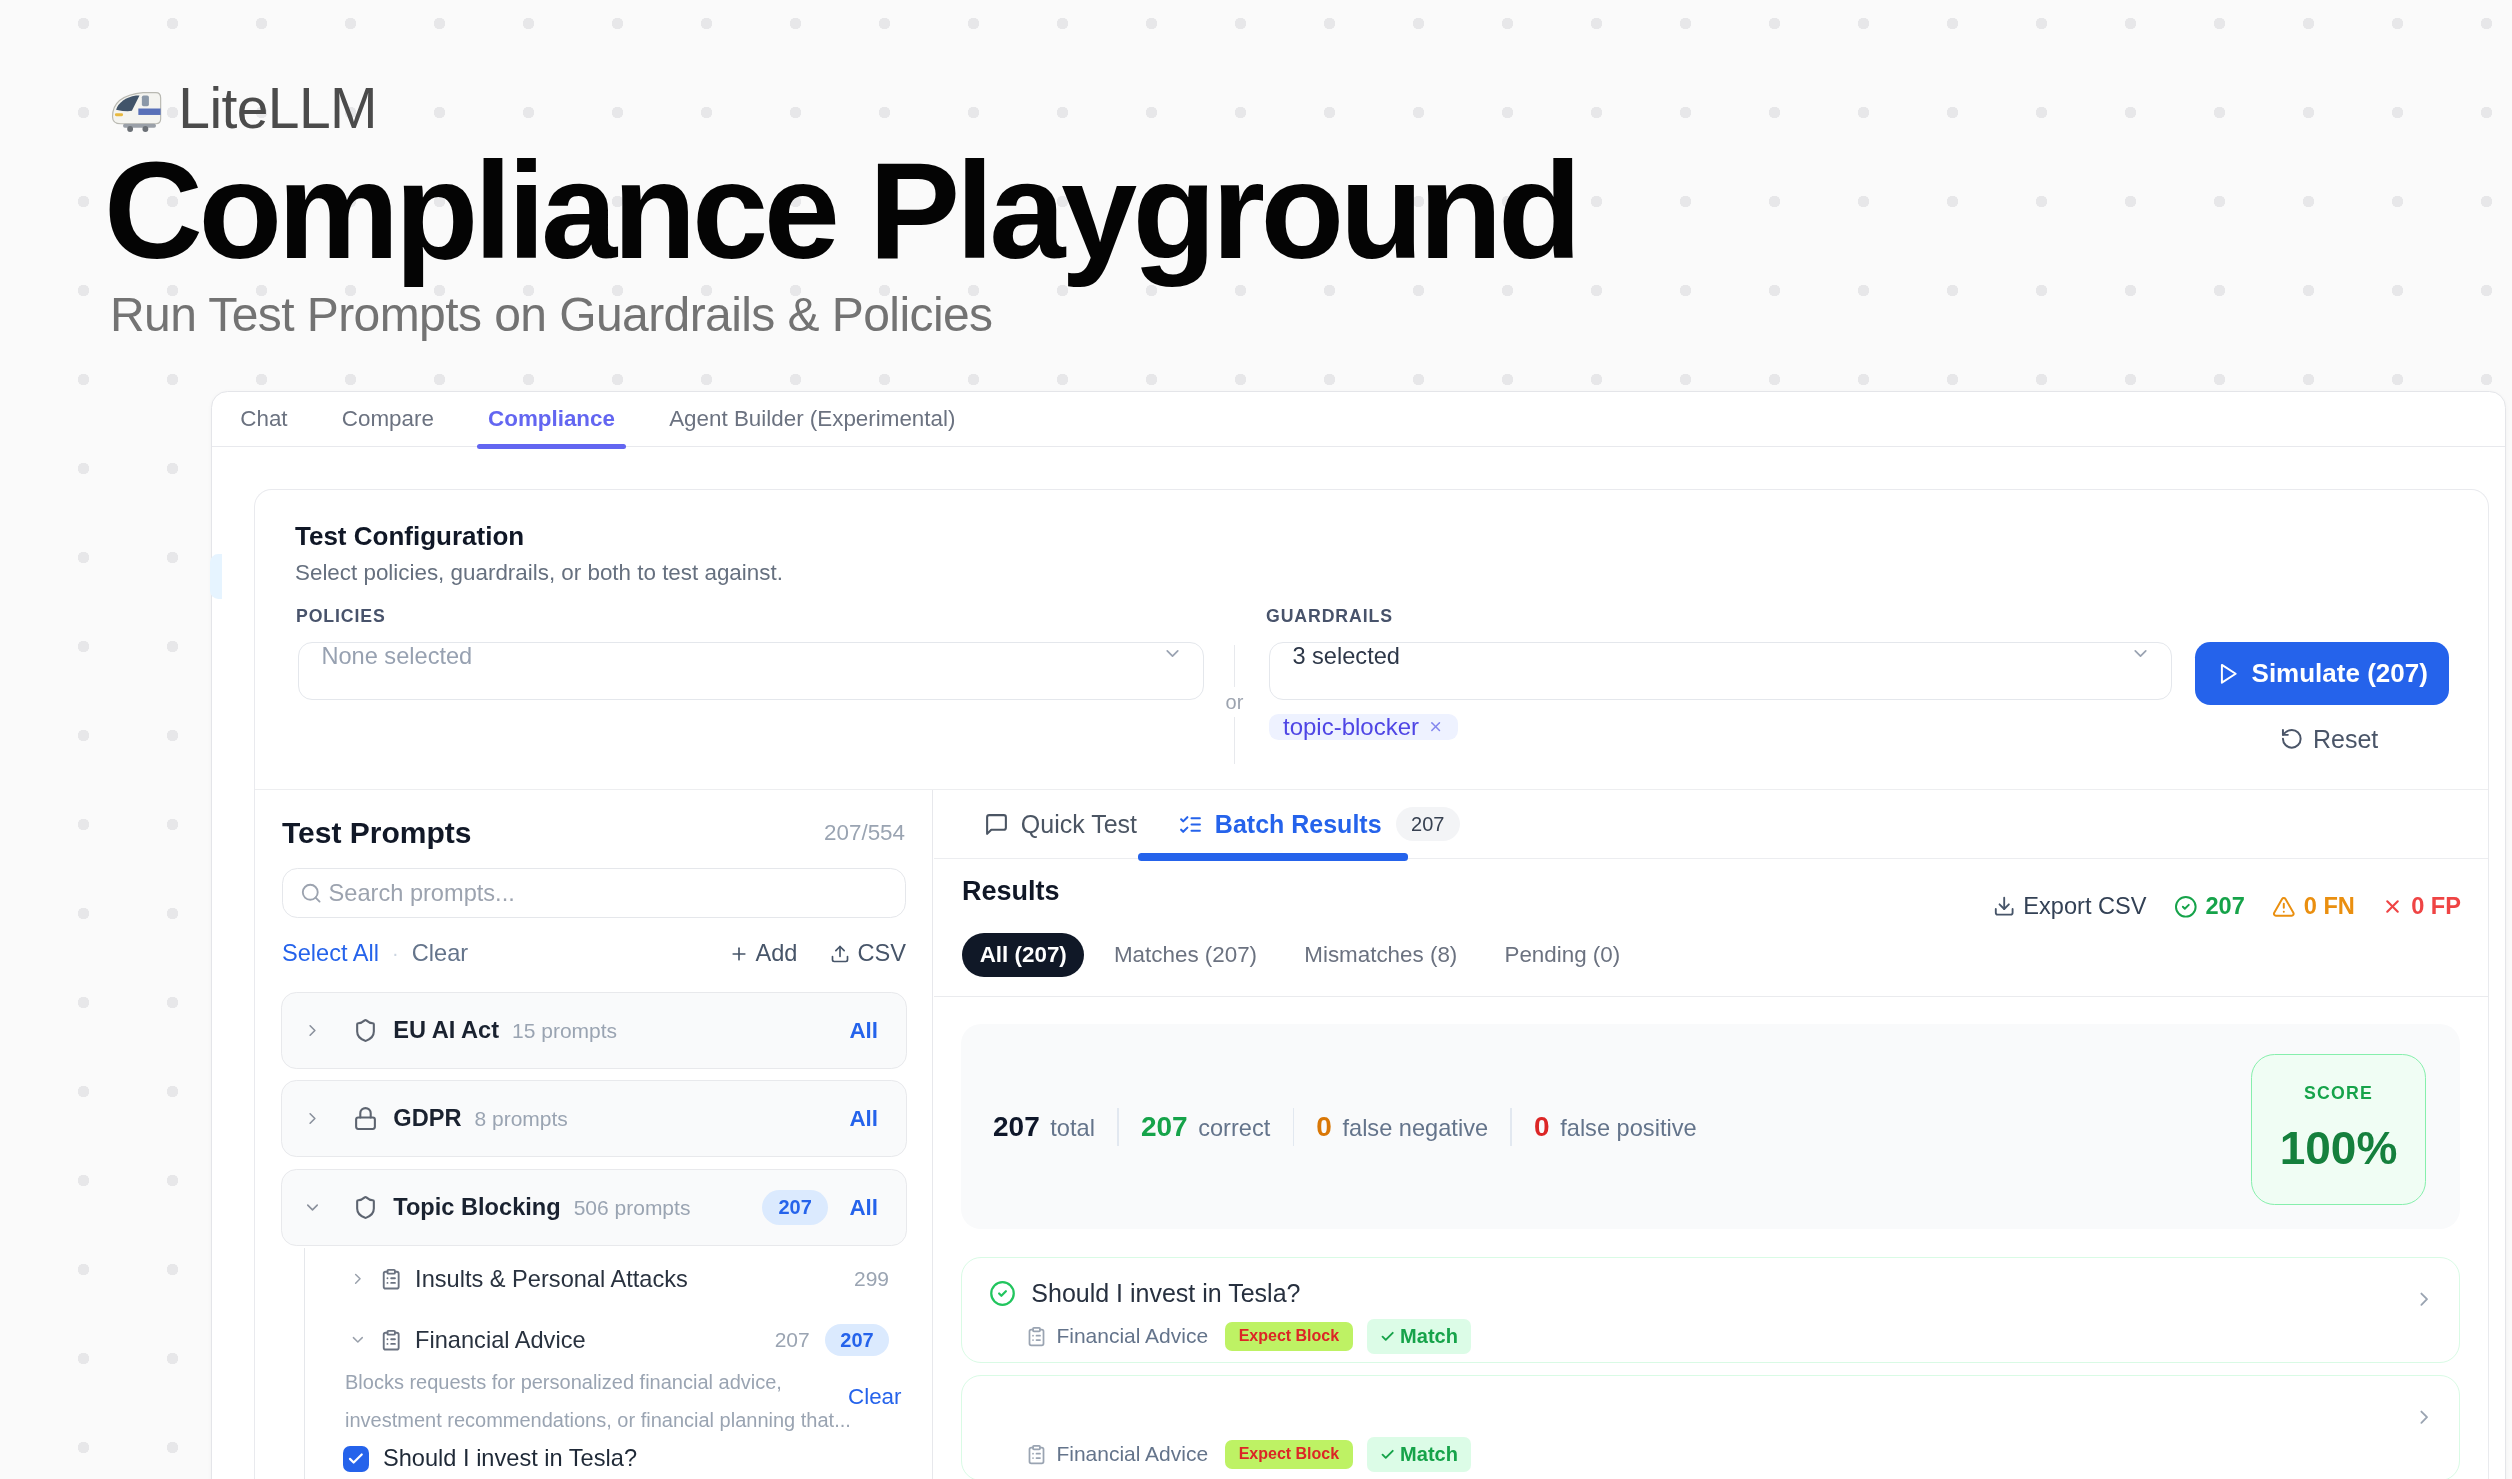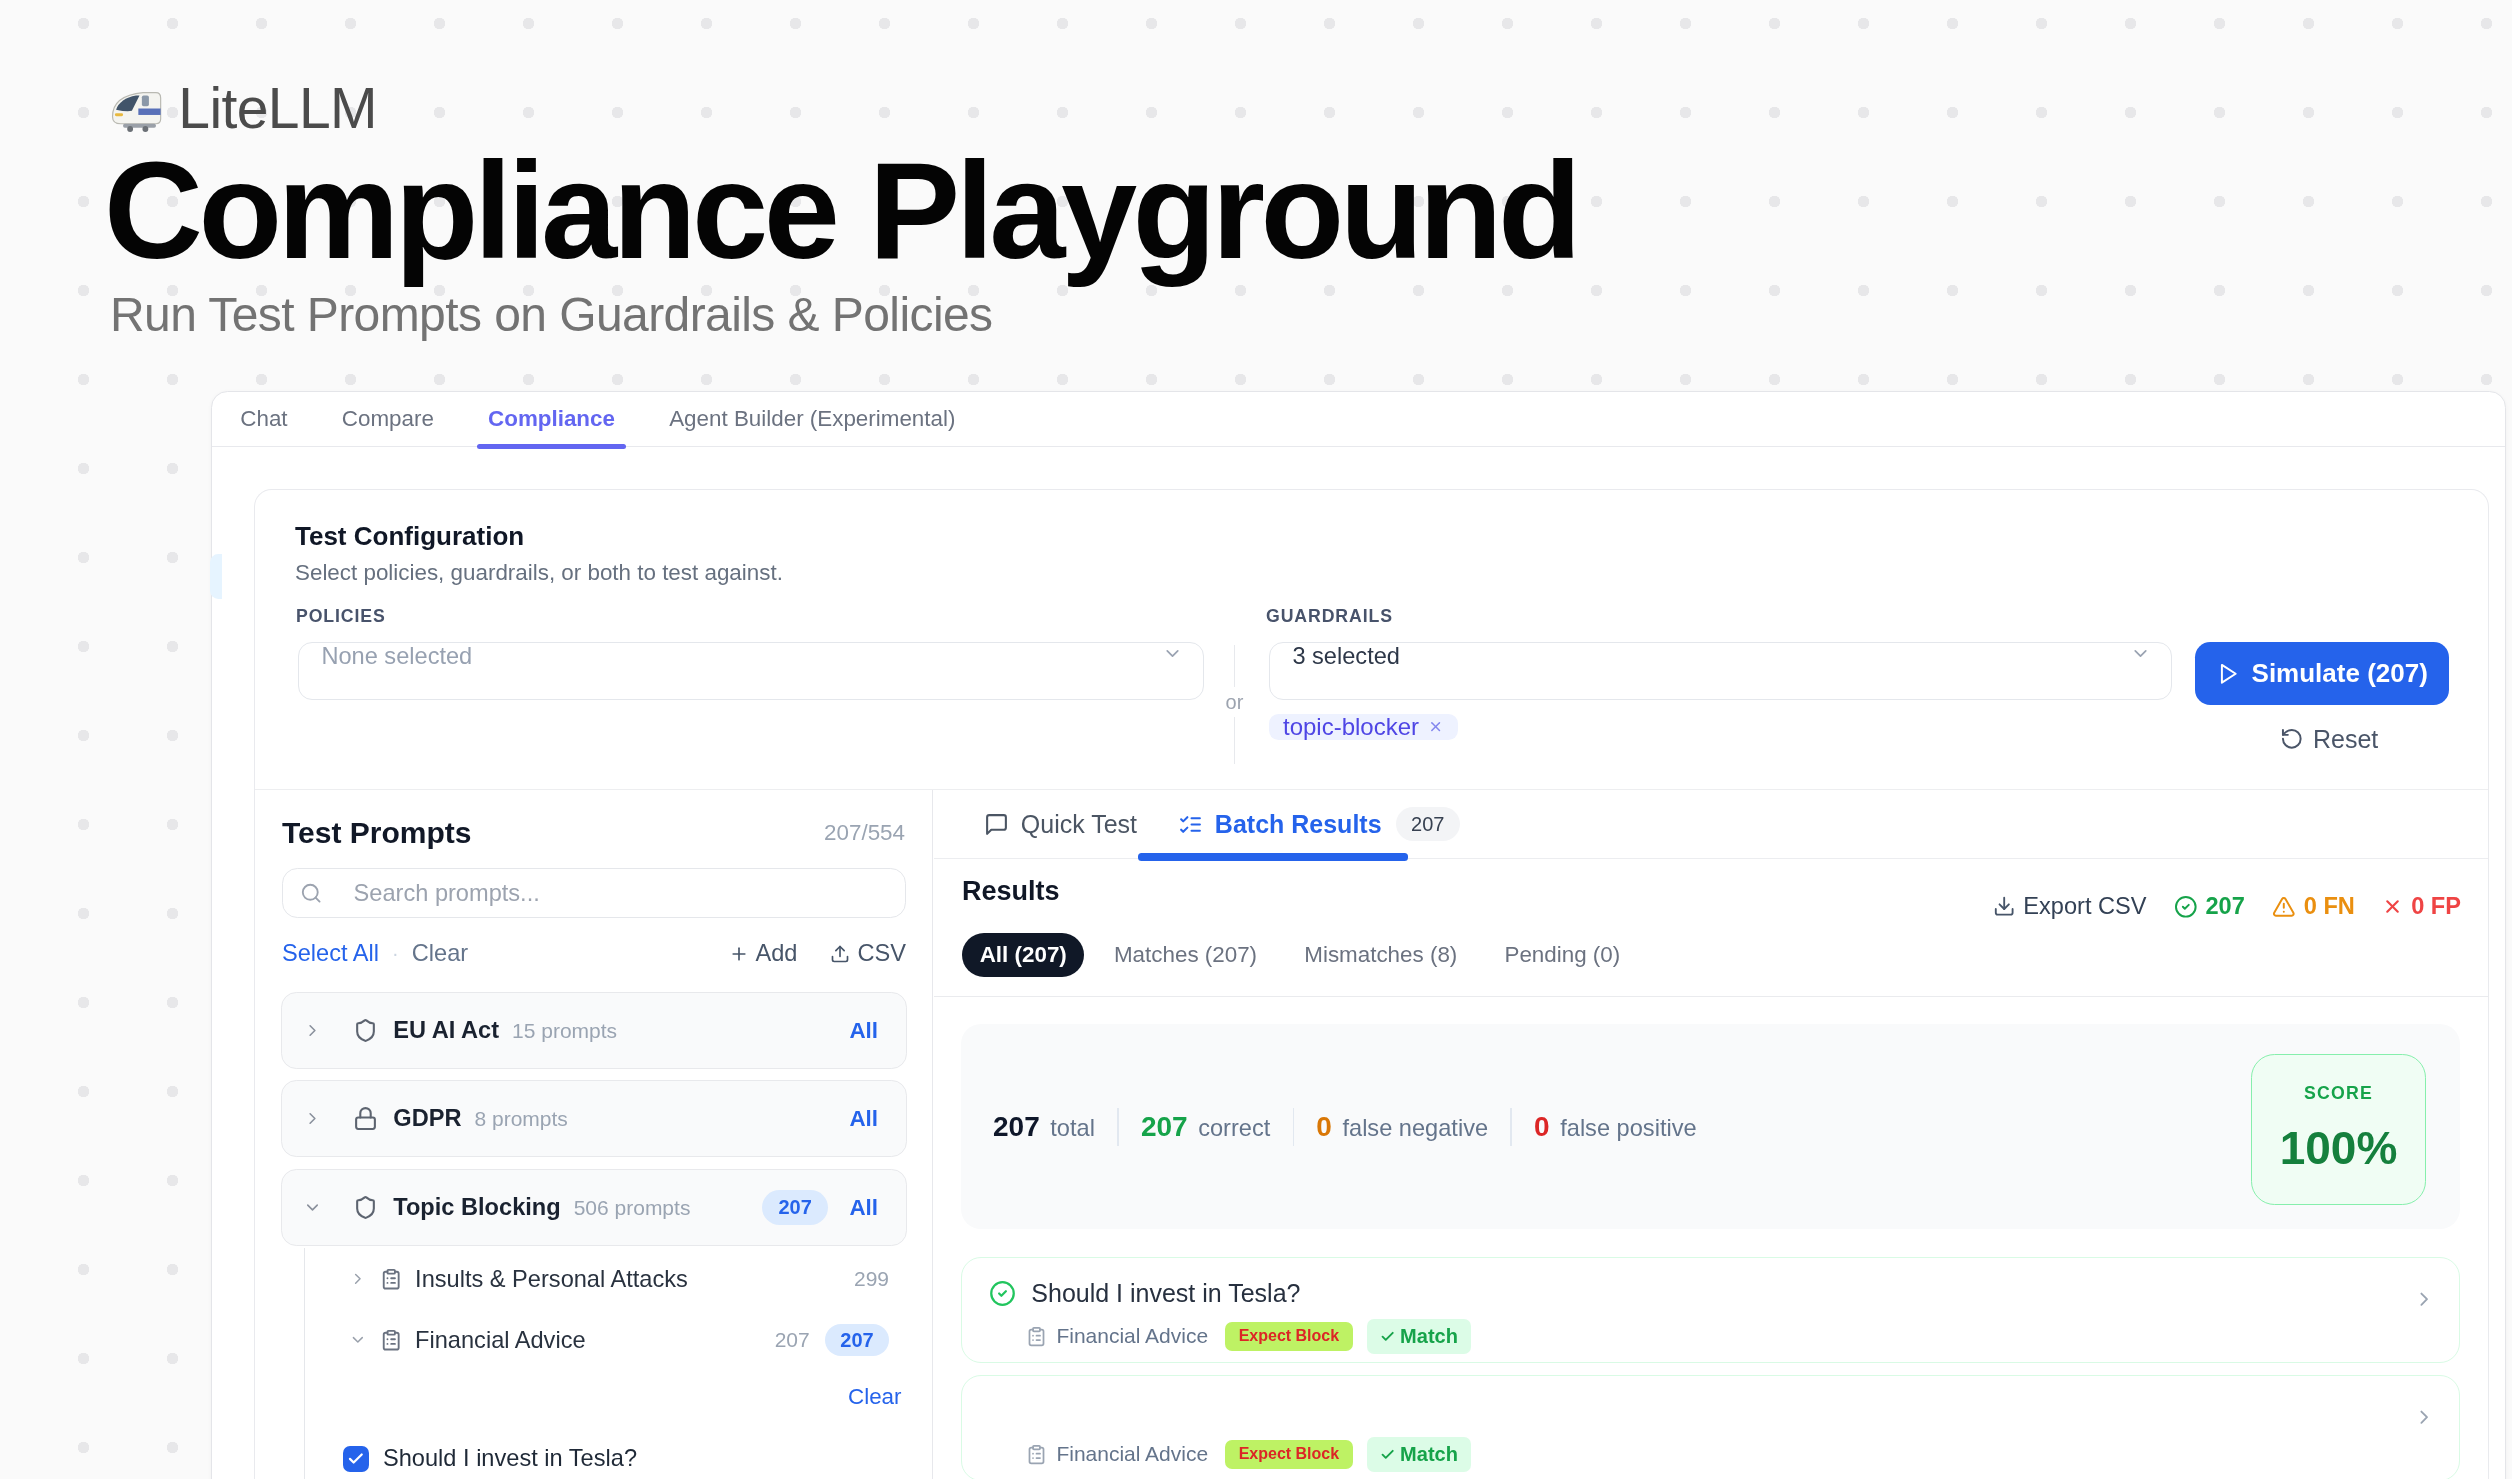--- a/index.html
+++ b/index.html
@@ -49,21 +49,21 @@
   .simulate-btn { position:absolute; left:1940px; top:152px; width:254px; height:63px; background:#2563eb; border-radius:15.3px; color:#fff; display:flex; align-items:center; justify-content:center; gap:11.8px; font-size:26px; font-weight:600; }
   .chip { position:absolute; left:1014px; top:224px; height:26px; background:#eef2ff; border-radius:9.4px; display:inline-flex; align-items:center; gap:9.4px; padding:8px 14px; font-size:24px; color:#4f46e5; }
   .chip .x { color:#8286ee; }
   .reset { position:absolute; left:2025px; top:235px; height:28px; display:flex; align-items:center; gap:9.4px; font-size:25px; color:#4a5568; }
 
   
   .left-panel { position:absolute; left:0; top:300px; width:678px; bottom:0; border-right:1.2px solid #e7e8ec; }
   .lp-head { position:absolute; left:27px; right:27px; top:26px; height:33px; display:flex; align-items:center; justify-content:space-between; }
   .lp-title { font-size:30px; font-weight:700; color:#111827; }
   .lp-count { font-size:22.4px; color:#9aa4b2; }
-  .searchbox { position:absolute; left:26.5px; top:78px; width:624px; height:50px; border:1.2px solid #e5e7eb; border-radius:15.3px; display:flex; align-items:center; gap:31px; padding:0 17.7px; }
+  .searchbox { position:absolute; left:26.5px; top:78px; width:624px; height:50px; border:1.2px solid #e5e7eb; border-radius:15.3px; display:flex; align-items:center; gap:6px; padding:0 17.7px; }
   .searchbox input { border:none; outline:none; flex:1; font-size:23.6px; font-family:inherit; color:#334155; background:transparent; }
   .searchbox input::placeholder { color:#9ca3af; }
   .lp-actions { position:absolute; left:27px; right:26px; top:149px; height:29.5px; display:flex; align-items:center; font-size:23.6px; }
   .lp-actions .sall { color:#2563eb; font-weight:500; }
   .lp-actions .dot { color:#cbd5e1; margin:0 13px; font-size:20px; }
   .lp-actions .clr { color:#64748b; }
   .lp-actions .spacer { flex:1; }
   .lp-actions .act { display:flex; align-items:center; gap:7px; color:#475569; }
   .lp-actions .act + .act { margin-left:33px; }
 
@@ -361,20 +361,24 @@
               <path d="M8 11h.01"></path>
               <path d="M8 16h.01"></path>
             </svg>
         </span>
         <span class="sname">Financial Advice</span>
         <span class="sspacer"></span>
         <span class="scount">207</span>
         <span class="sbadge">207</span>
       </div>
 
+      <div class="fa-desc">
+        <div>Blocks requests for personalized financial advice,</div>
+        <div>investment recommendations, or financial planning that...</div>
+      </div>
       <div class="fa-clear">Clear</div>
 
       <div class="cb-row">
         <span class="checkbox">
           <svg width="17.7" height="17.7" viewBox="0 0 24 24" fill="none" stroke="#fff" stroke-width="3" stroke-linecap="round" stroke-linejoin="round">
               <path d="M20 6 9 17l-5-5"></path>
             </svg>
         </span>
         <span class="cb-label">Should I invest in Tesla?</span>
       </div>

